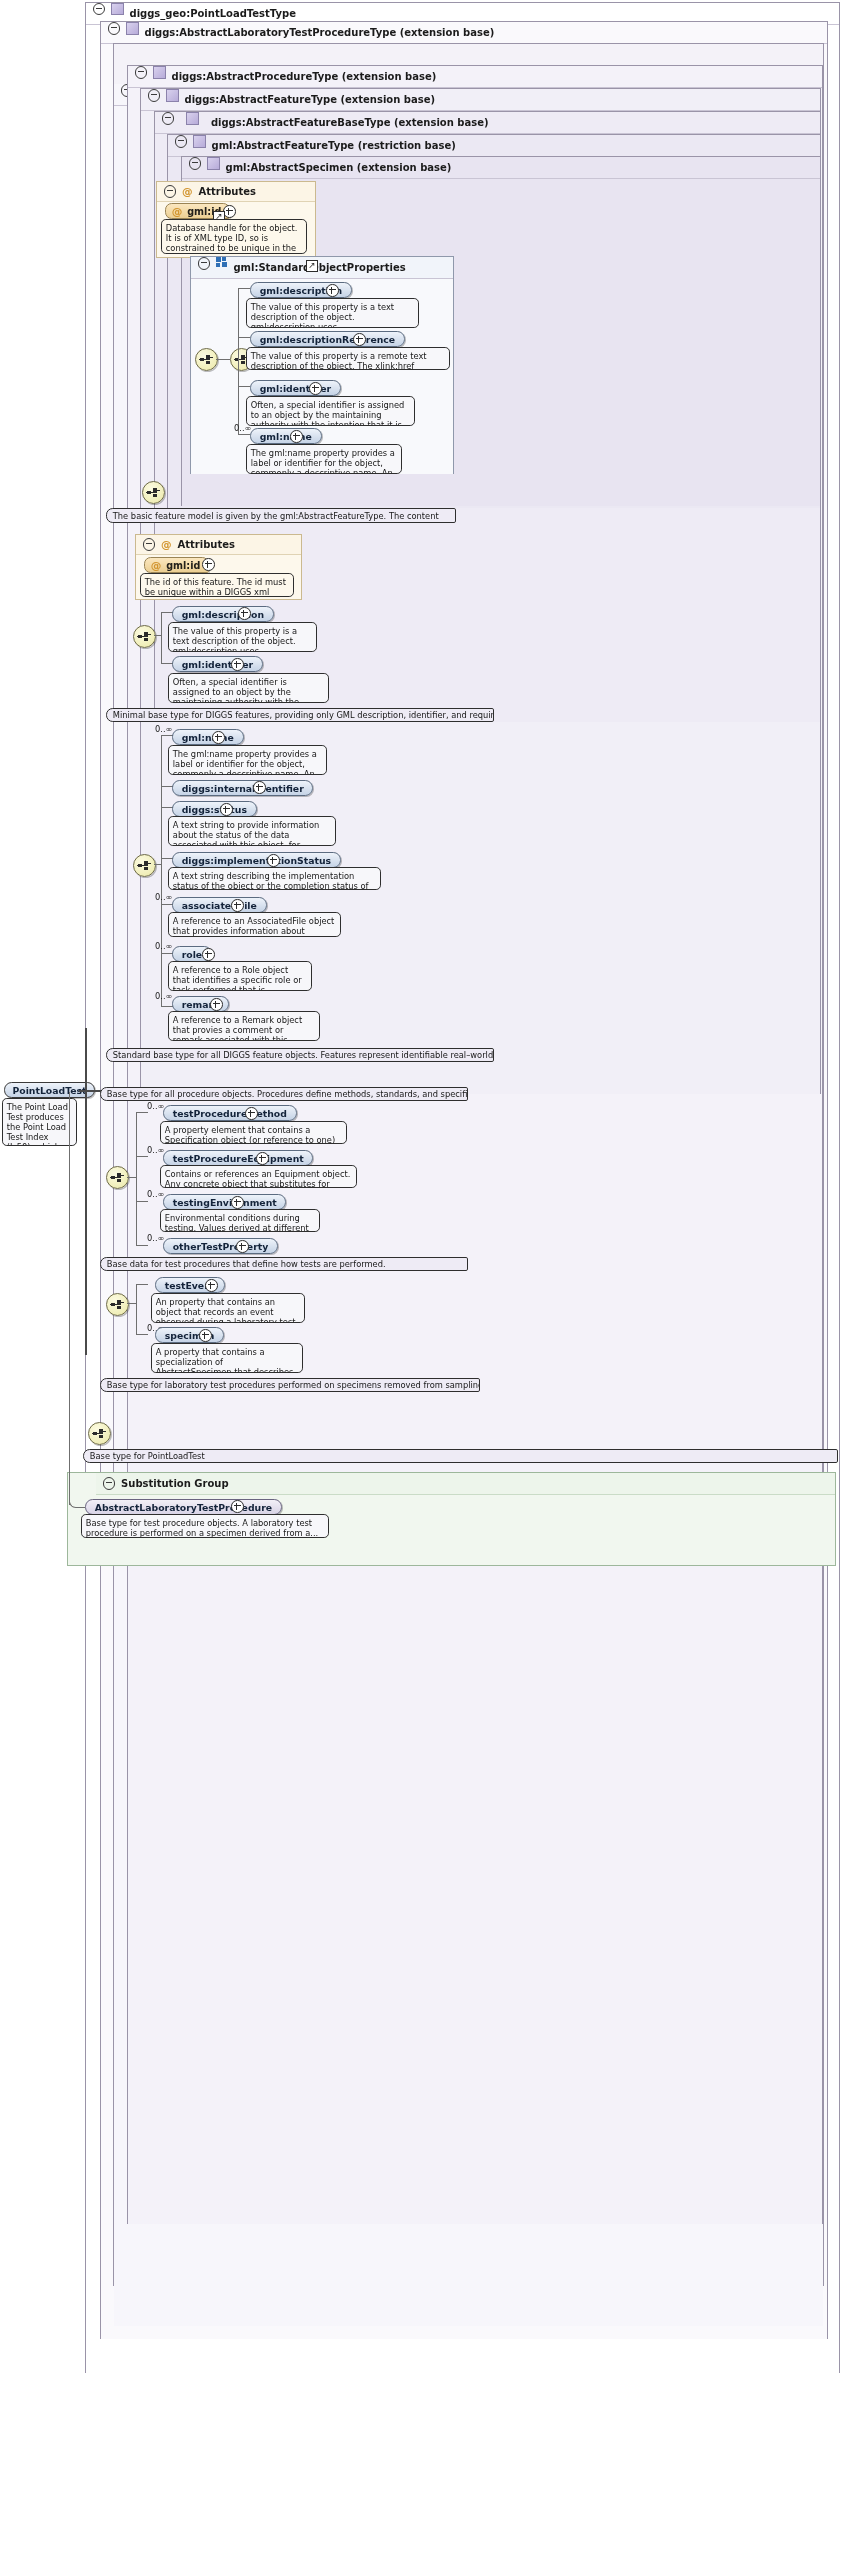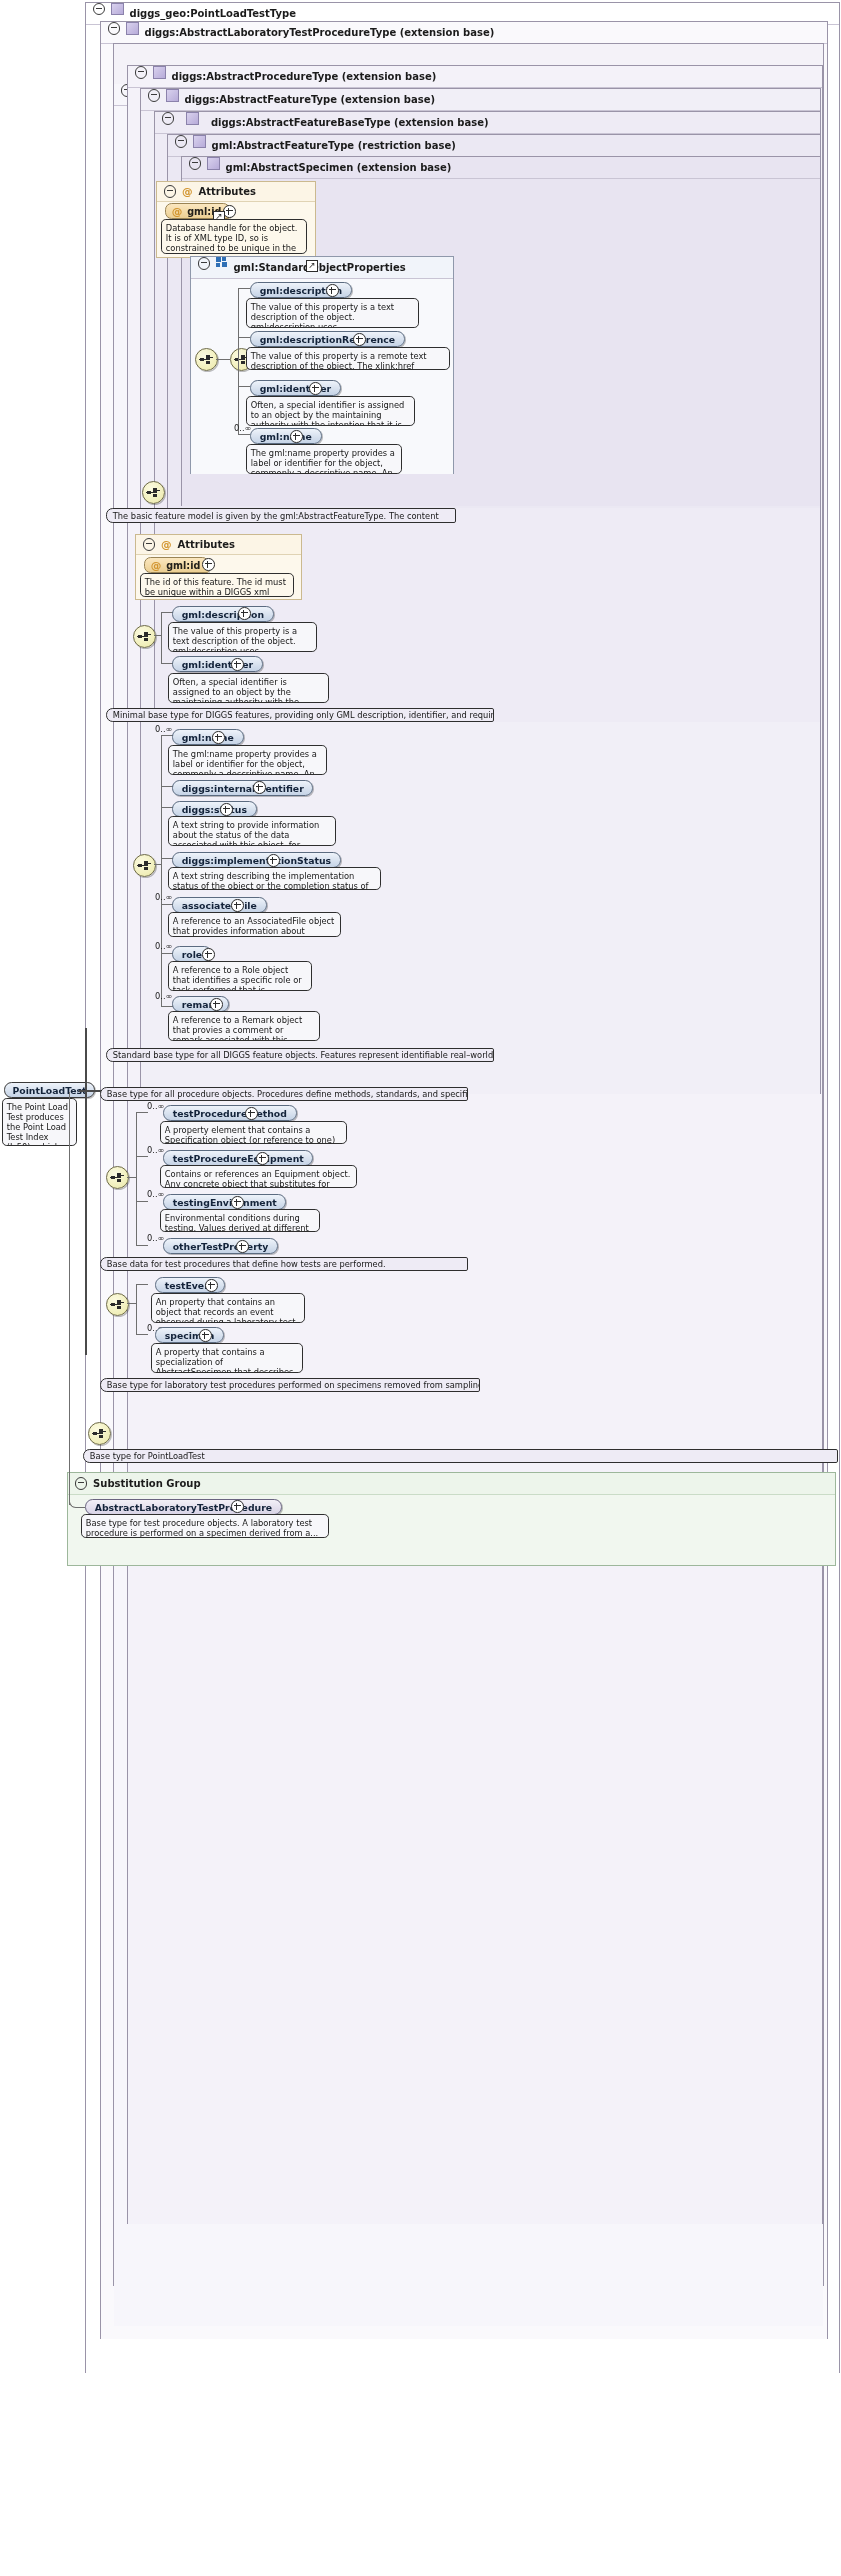--- a/index.html
+++ b/index.html
@@ -257,20 +257,21 @@
     box-shadow: 1px 1px 0 rgba(0,0,0,.25);
     white-space: nowrap;
   }
 
   
   .subgroup {
     position: absolute;
     box-sizing: border-box;
     background: #f1f7ef;
     border: 1px solid #9db79b;
+    padding-left: 28px;
   }
   .subgroup .sg-head {
     height: 21px; line-height: 21px;
     display: flex; align-items: center; gap: 5.8px;
     padding-left: 6.7px;
     font-size: 10px; font-weight: bold; color: #1b1b1b;
     border-bottom: 1px solid #cadcc7;
     background: #edf5eb;
   }
 

